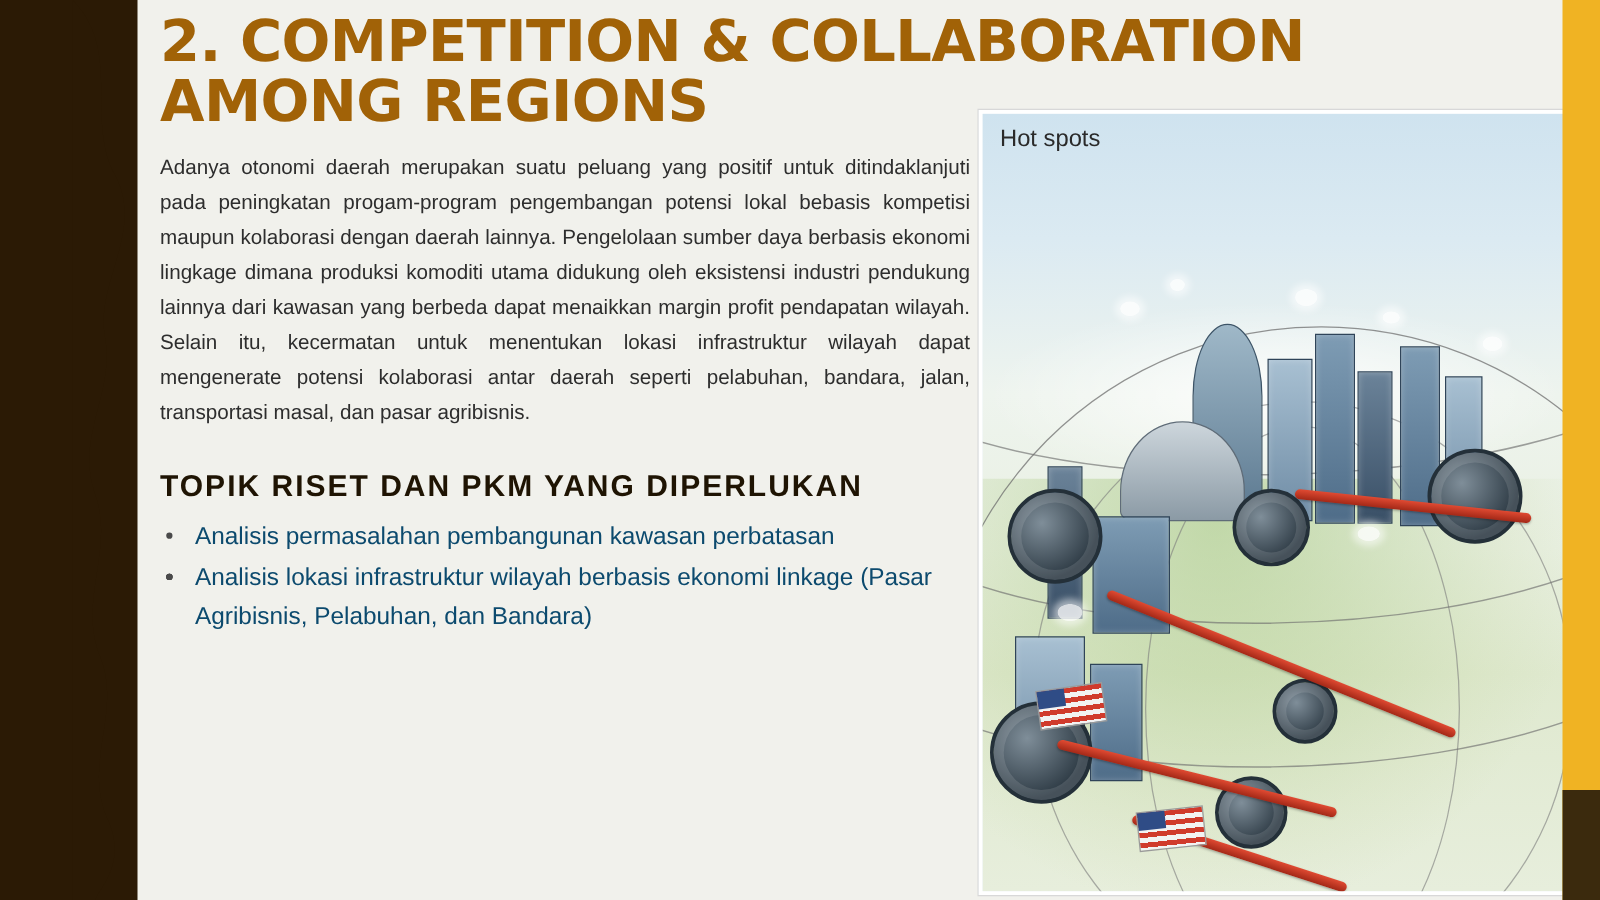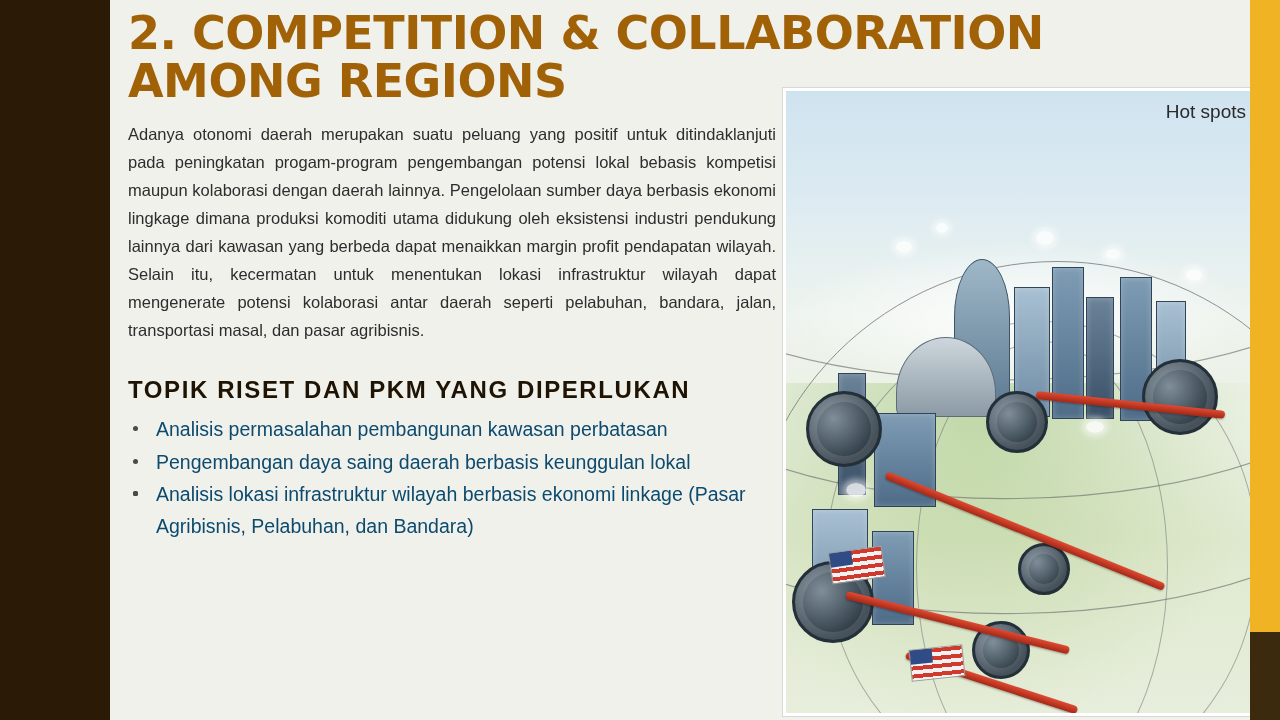--- a/index.html
+++ b/index.html
@@ -127,21 +127,20 @@
     box-sizing: border-box;
     overflow: hidden;
     background: #eaf2f6;
     box-shadow: 0 0 0 1px #d8d8d8;
   }
   .fig-inner {
     position: absolute;
     inset: 0;
     background:
       linear-gradient(180deg, #cfe3ef 0%, #dbeaf2 16%, #eef4ee 36%, #e9f0e2 56%, #dfe9cf 72%, #e7eedc 100%);
-    text-align: right;
   }
   .fig-caption {
     position: absolute;
     left: 14px;
     top: 8px;
     right: 8px;
     font-family: "Liberation Sans", sans-serif;
     font-size: 19px;
     line-height: 1.32;
     color: #2a2a2a;
@@ -248,21 +247,21 @@
   <div class="content">
 
     <h1 class="title">2. COMPETITION &amp; COLLABORATION AMONG REGIONS</h1>
 
     <p class="body-text">Adanya otonomi daerah merupakan suatu peluang yang positif untuk ditindaklanjuti pada peningkatan progam-program pengembangan potensi lokal bebasis kompetisi maupun kolaborasi dengan daerah lainnya. Pengelolaan sumber daya berbasis ekonomi lingkage dimana produksi komoditi utama didukung oleh eksistensi industri pendukung lainnya dari kawasan yang berbeda dapat menaikkan margin profit pendapatan wilayah. Selain itu, kecermatan untuk menentukan lokasi infrastruktur wilayah dapat mengenerate potensi kolaborasi antar daerah seperti pelabuhan, bandara, jalan, transportasi masal, dan pasar agribisnis.</p>
 
     <div class="subhead">TOPIK RISET DAN PKM YANG DIPERLUKAN</div>
 
     <ul class="bullets">
       <li><span class="dot"></span><span>Analisis permasalahan pembangunan kawasan perbatasan</span></li>
-      <li><span class="dot"></span><span>Pengembangan daya saing daerah berbasis keunggulan lokal</span></li>
+      <li><span class="dot"></span></li>
       <li><span class="dot"></span></li>
       <li><span class="dot"></span></li>
       <li><span class="dot"></span><span>Analisis lokasi infrastruktur wilayah berbasis ekonomi linkage (Pasar Agribisnis, Pelabuhan, dan Bandara)</span></li>
     </ul>
 
   </div>
 
   <div class="figure">
     <div class="fig-inner">
 

